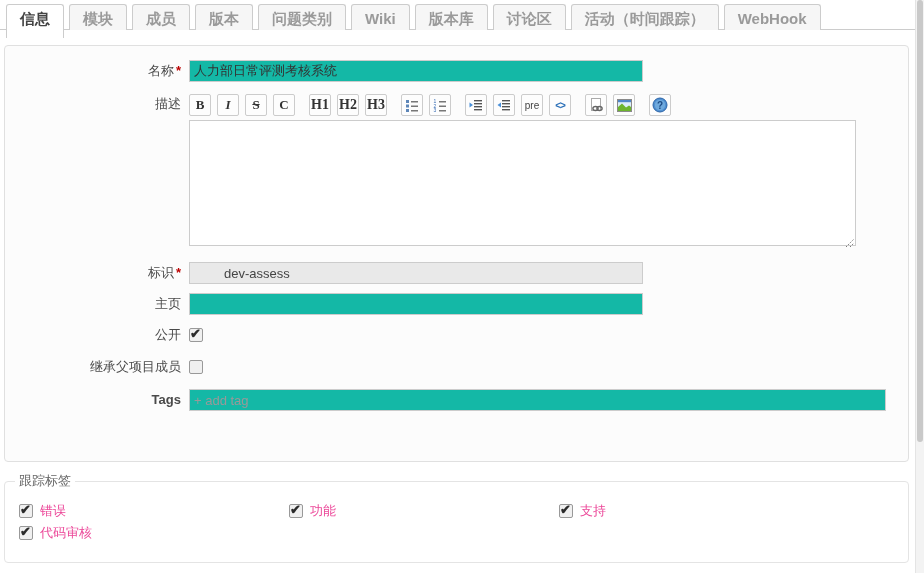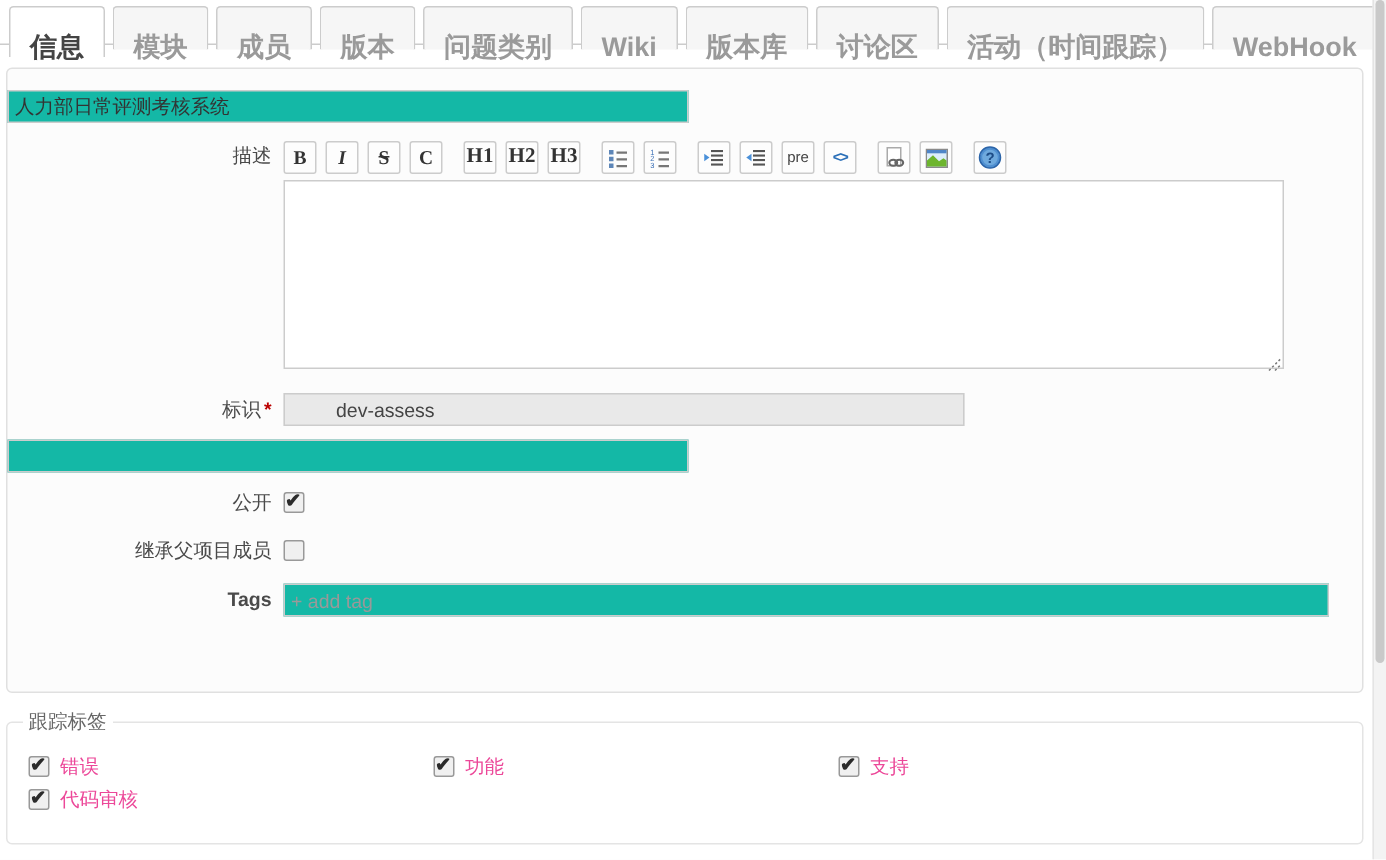--- a/index.html
+++ b/index.html
@@ -11,22 +11,22 @@
   }
 
   
   .tabs {
     position:absolute; top:0; left:0; width:915px; height:30px;
     border-bottom:1px solid #ccc; padding-left:6px;
     display:flex; align-items:flex-start;
   }
   .tab {
     margin-top:4px; margin-right:5px; height:26px; line-height:25px;
-    padding:14px 13px; background:#f6f6f6; border:1px solid #ccc; border-bottom:none;
-    border-radius:3px 3px 0 0; font-weight:bold; font-size:18px; color:#9a9a9a;
+    padding:1px 13px; background:#f6f6f6; border:1px solid #ccc; border-bottom:none;
+    border-radius:3px 3px 0 0; font-weight:bold; font-size:15px; color:#9a9a9a;
     white-space:nowrap; cursor:pointer;
   }
   .tab.selected {
     position:relative; z-index:2; height:34px; background:#fff; color:#444;
   }
 
   
   .box {
     position:absolute; left:4px; top:45px; width:905px; height:417px;
     background:#fcfcfc; border:1px solid #e0e0e0; border-radius:4px;
@@ -141,20 +141,21 @@
   <div class="tab">Wiki</div>
   <div class="tab">版本库</div>
   <div class="tab">讨论区</div>
   <div class="tab">活动（时间跟踪）</div>
   <div class="tab">WebHook</div>
 </div>
 
 <div class="box">
 
   <div class="frow mb-name">
+    <div class="flabel"><span>名称</span><span class="req">*</span></div>
     <input type="text" class="w-name" value="人力部日常评测考核系统" style="">
   </div>
 
   <div class="frow">
     <div class="flabel">描述</div>
     <div class="editor-col">
       <div class="jstoolbar">
         <button class="tb">
             <span class="serif">B</span>
           </button>
@@ -256,20 +257,21 @@
       </div>
     </div>
   </div>
 
   <div class="frow mb-ident">
     <div class="flabel"><span>标识</span><span class="req">*</span></div>
     <input type="text" class="w-name" disabled="" value="dev-assess" style="">
   </div>
 
   <div class="frow mb-home">
+    <div class="flabel">主页</div>
     <input type="text" class="w-name" style="">
   </div>
 
   <div class="frow mb-public">
     <div class="flabel cb">公开</div>
     <div class="cbcell">
         <input type="checkbox" checked="" style="">
       </div>
   </div>
 

